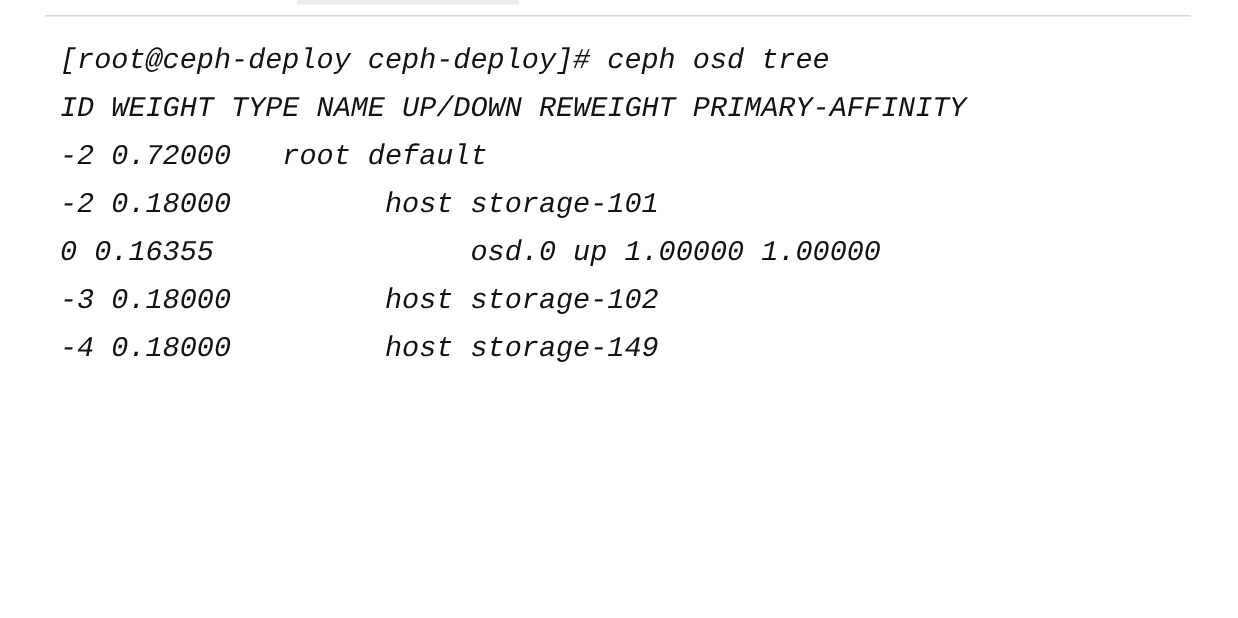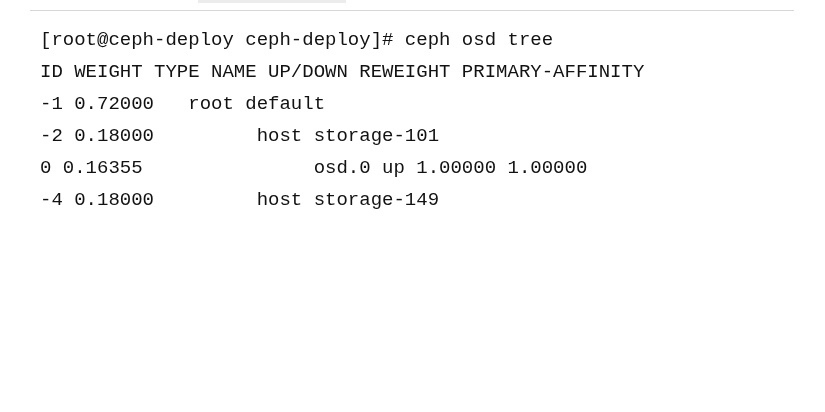--- a/index.html
+++ b/index.html
@@ -34,36 +34,38 @@
   }
   .terminal-screen {
     position: absolute;
     top: 24px;
     left: 40px;
     right: 20px;
     font-family: "Liberation Mono", "DejaVu Sans Mono", monospace;
     font-size: 19px;
     line-height: 32px;
     color: #121212;
+    font-style: italic;
   }
   .terminal-line {
     white-space: pre;
     height: 32px;
   }
 </style>
 </head>
 <body>
 
 <div class="page">
 
   <div class="top-edge-segment"></div>
   <div class="top-divider"></div>
 
   <div class="terminal-screen">
     <div class="terminal-line">[root@ceph-deploy ceph-deploy]# ceph osd tree</div>
     <div class="terminal-line">ID WEIGHT TYPE NAME UP/DOWN REWEIGHT PRIMARY-AFFINITY</div>
-    <div class="terminal-line">-1 0.72000   root default</div>
+    <div class="terminal-line">-2 0.72000   root default</div>
     <div class="terminal-line">-2 0.18000         host storage-101</div>
     <div class="terminal-line">0 0.16355               osd.0 up 1.00000 1.00000</div>
+    <div class="terminal-line">-3 0.18000         host storage-102</div>
     <div class="terminal-line">-4 0.18000         host storage-149</div>
   </div>
 
 </div>
 
 </body></html>

